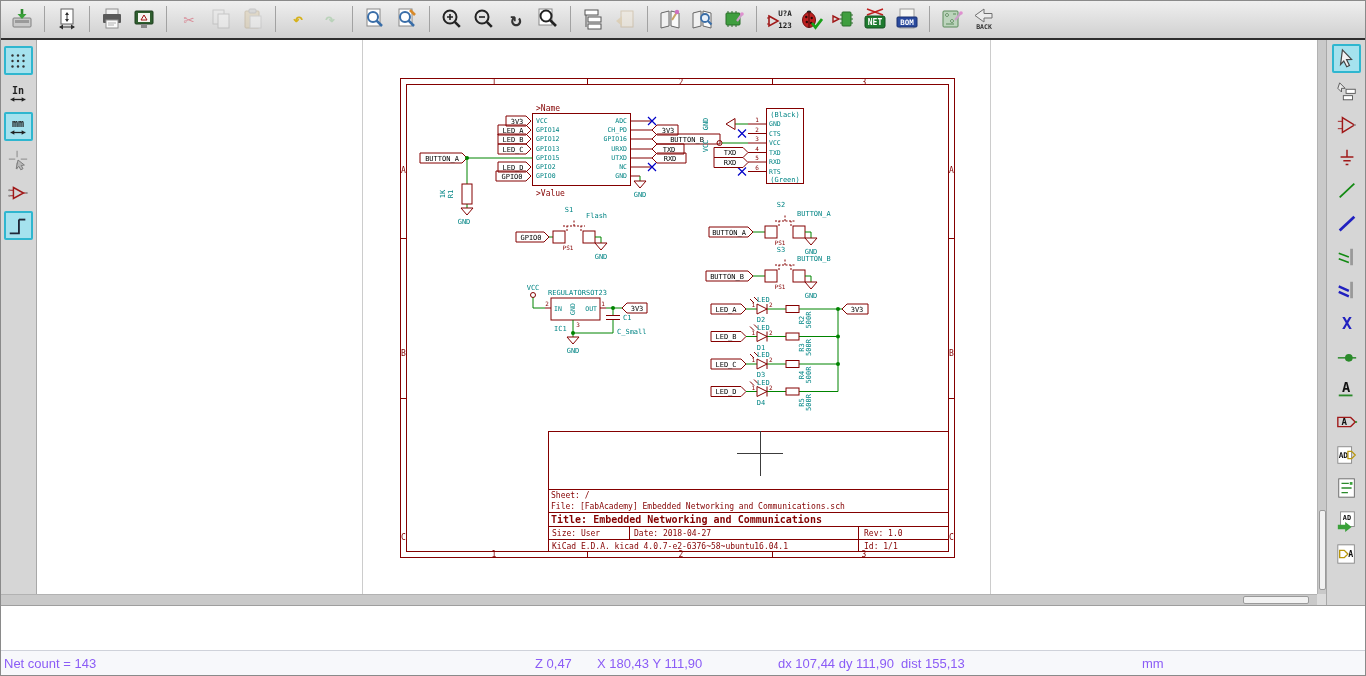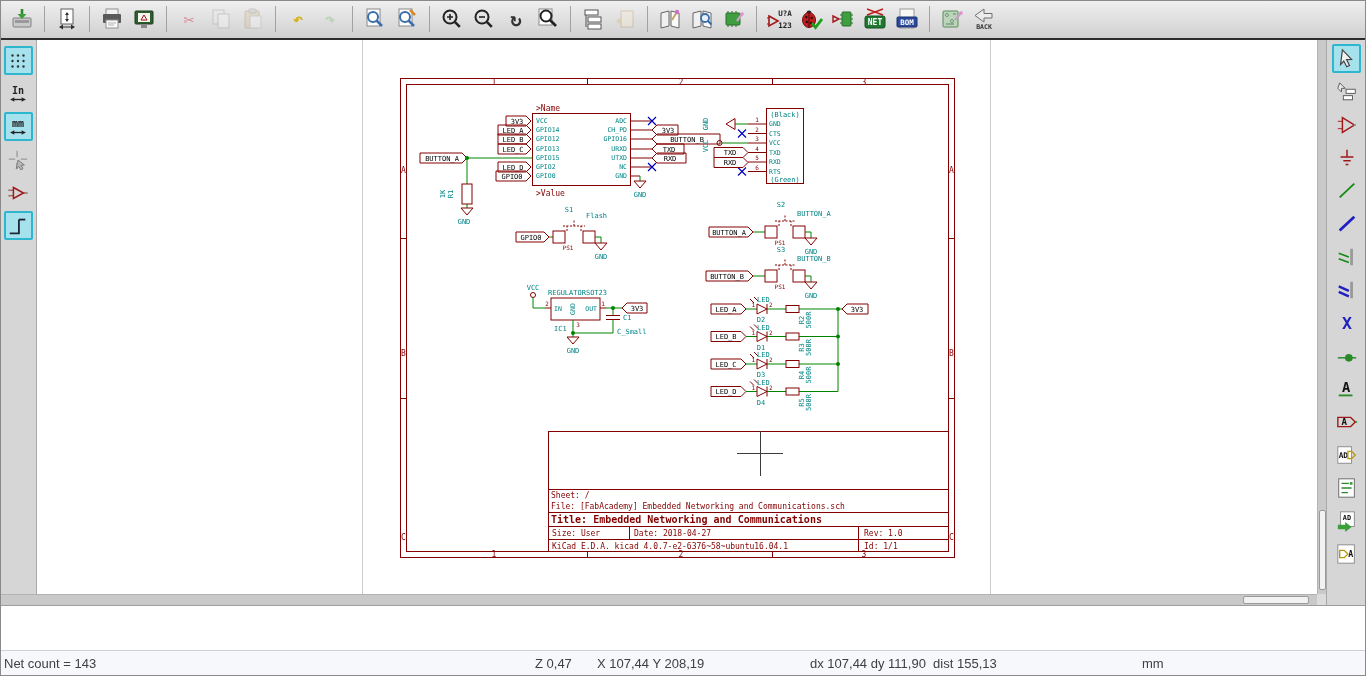--- a/index.html
+++ b/index.html
@@ -23,21 +23,21 @@
   .active{background:#a5e2ee;box-shadow:0 0 0 2px #2fb6cf inset}
   
   .canvas{position:absolute;left:38px;top:40px;width:1279px;height:554px;background:#fff;overflow:hidden}
   .vscroll{position:absolute;left:1317px;top:40px;width:9px;height:554px;background:#c9c9c9;border-left:1px solid #b2b2b2;box-sizing:border-box}
   .vthumb{position:absolute;left:1px;top:470px;width:7px;height:80px;background:#f2f2f2;border:1px solid #9a9a9a;border-radius:2px;box-sizing:border-box}
   .hscroll{position:absolute;left:0;top:594px;width:1326px;height:11px;background:#c9c9c9;border-top:1px solid #b2b2b2;box-sizing:border-box}
   .hthumb{position:absolute;left:1243px;top:1px;width:66px;height:8px;background:#f2f2f2;border:1px solid #9a9a9a;border-radius:2px;box-sizing:border-box}
   .corner{position:absolute;left:1317px;top:594px;width:9px;height:11px;background:#dcdcdc}
   .msgpanel{position:absolute;left:0;top:605px;width:1366px;height:46px;background:#ffffff;
             border-top:1px solid #9e9e9e;border-bottom:1px solid #cfd2da;box-sizing:border-box}
-  .status{position:absolute;left:0;top:651px;width:1366px;height:25px;background:#f7f8fb;color:#404040;font-size:13px}
+  .status{position:absolute;left:0;top:651px;width:1366px;height:25px;background:#f7f8fb;color:#8b5cf6;font-size:13px}
   .status span{position:absolute;top:5px;white-space:pre}
   
   svg text{font-family:"DejaVu Sans Mono",monospace}
   .w{stroke:#008400;stroke-width:1;fill:none}
   .bd{stroke:#840000;stroke-width:1;fill:none}
   .nc{stroke:#0000c8;stroke-width:1.2;fill:none}
   .jc{fill:#008400;stroke:none}
   .tpin{fill:#008484;font-size:6.5px}
   .tref{fill:#008484;font-size:7px}
   .tnum{fill:#840000;font-size:6px}
@@ -698,18 +698,18 @@
   </div>
 <div class="hscroll">
     <div class="hthumb"></div>
   </div>
 <div class="corner"></div>
 <div class="msgpanel"></div>
 
 <div class="status">
   <span style="left:4px">Net count = 143</span>
   <span style="left:535px">Z 0,47</span>
-  <span style="left:597px">X 107,44 Y 208,19</span>
-  <span style="left:810px">dx 107,44 dy 111,90  dist 155,13</span>
+  <span style="left:597px">X 180,43 Y 111,90</span>
+  <span style="left:778px">dx 107,44 dy 111,90  dist 155,13</span>
   <span style="left:1142px">mm</span>
 </div>
 
 <div class="winborder"></div>
 
 </body></html>

